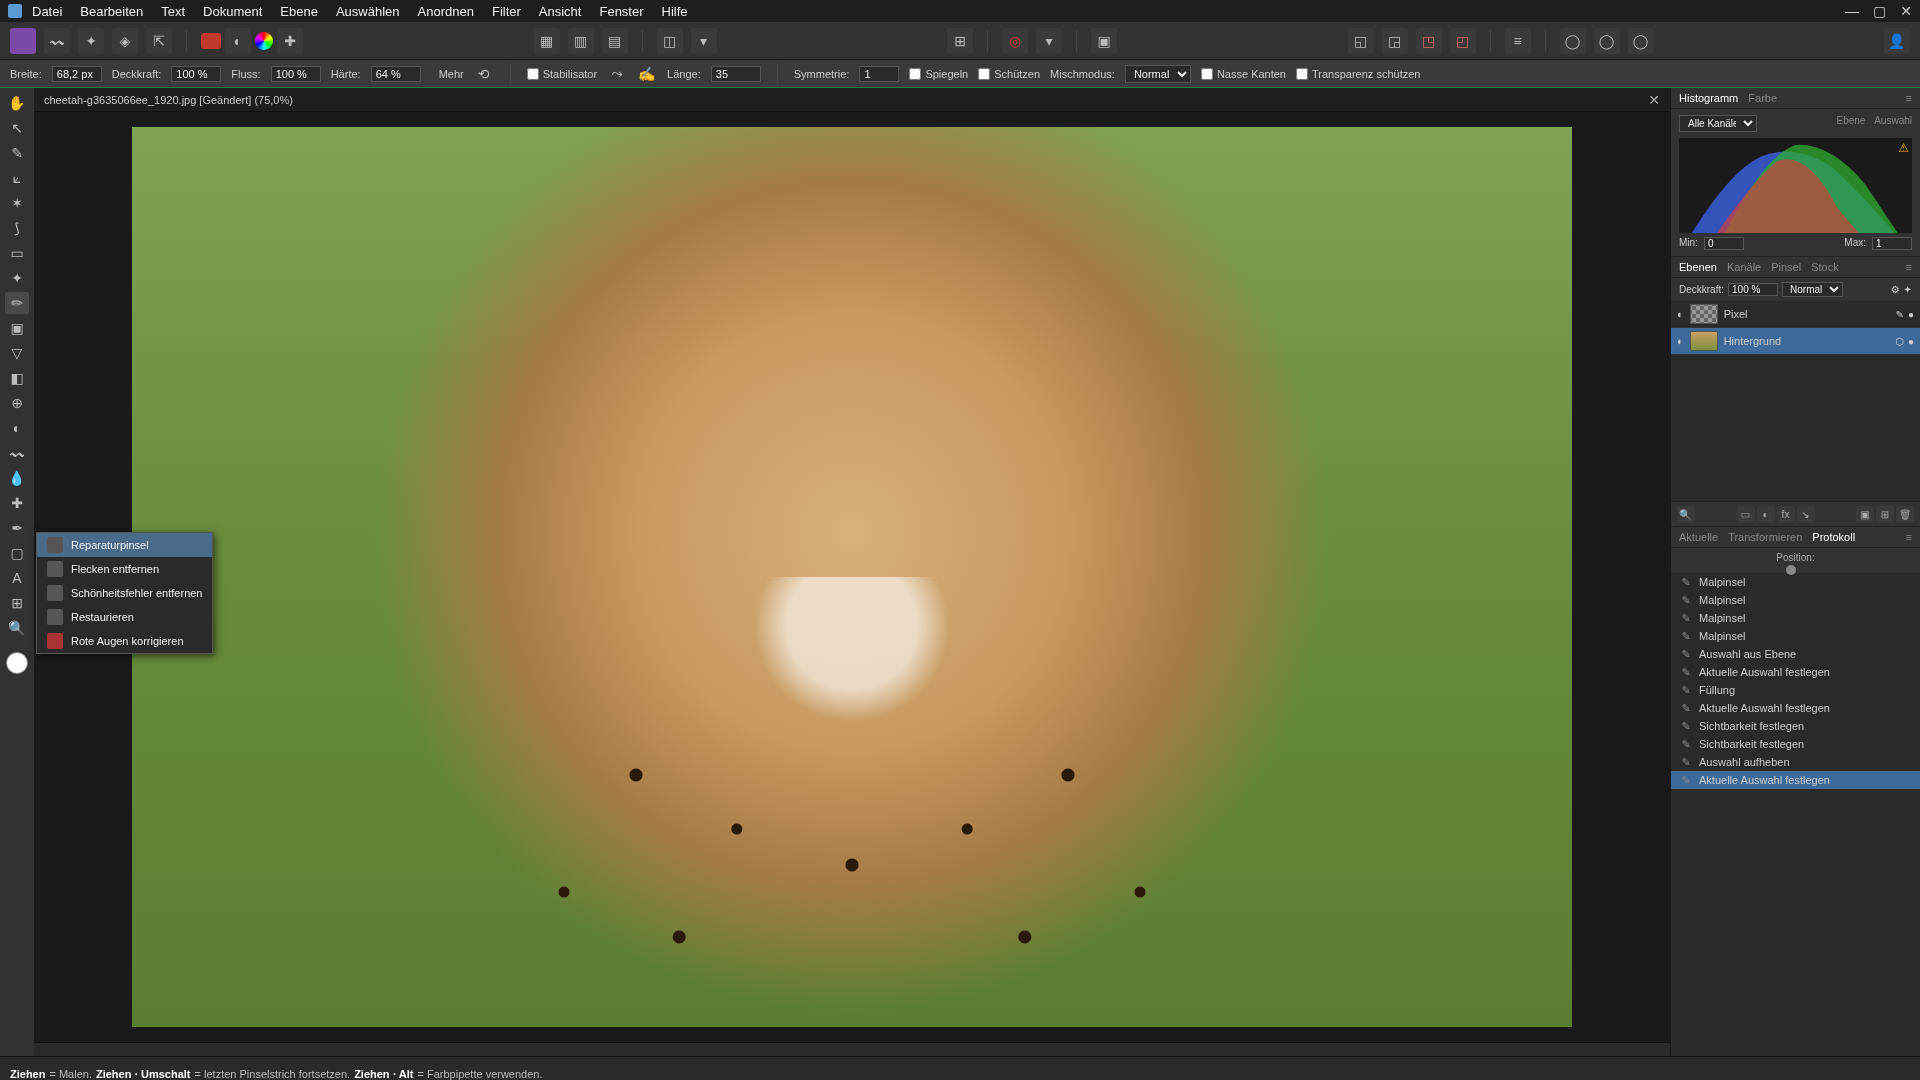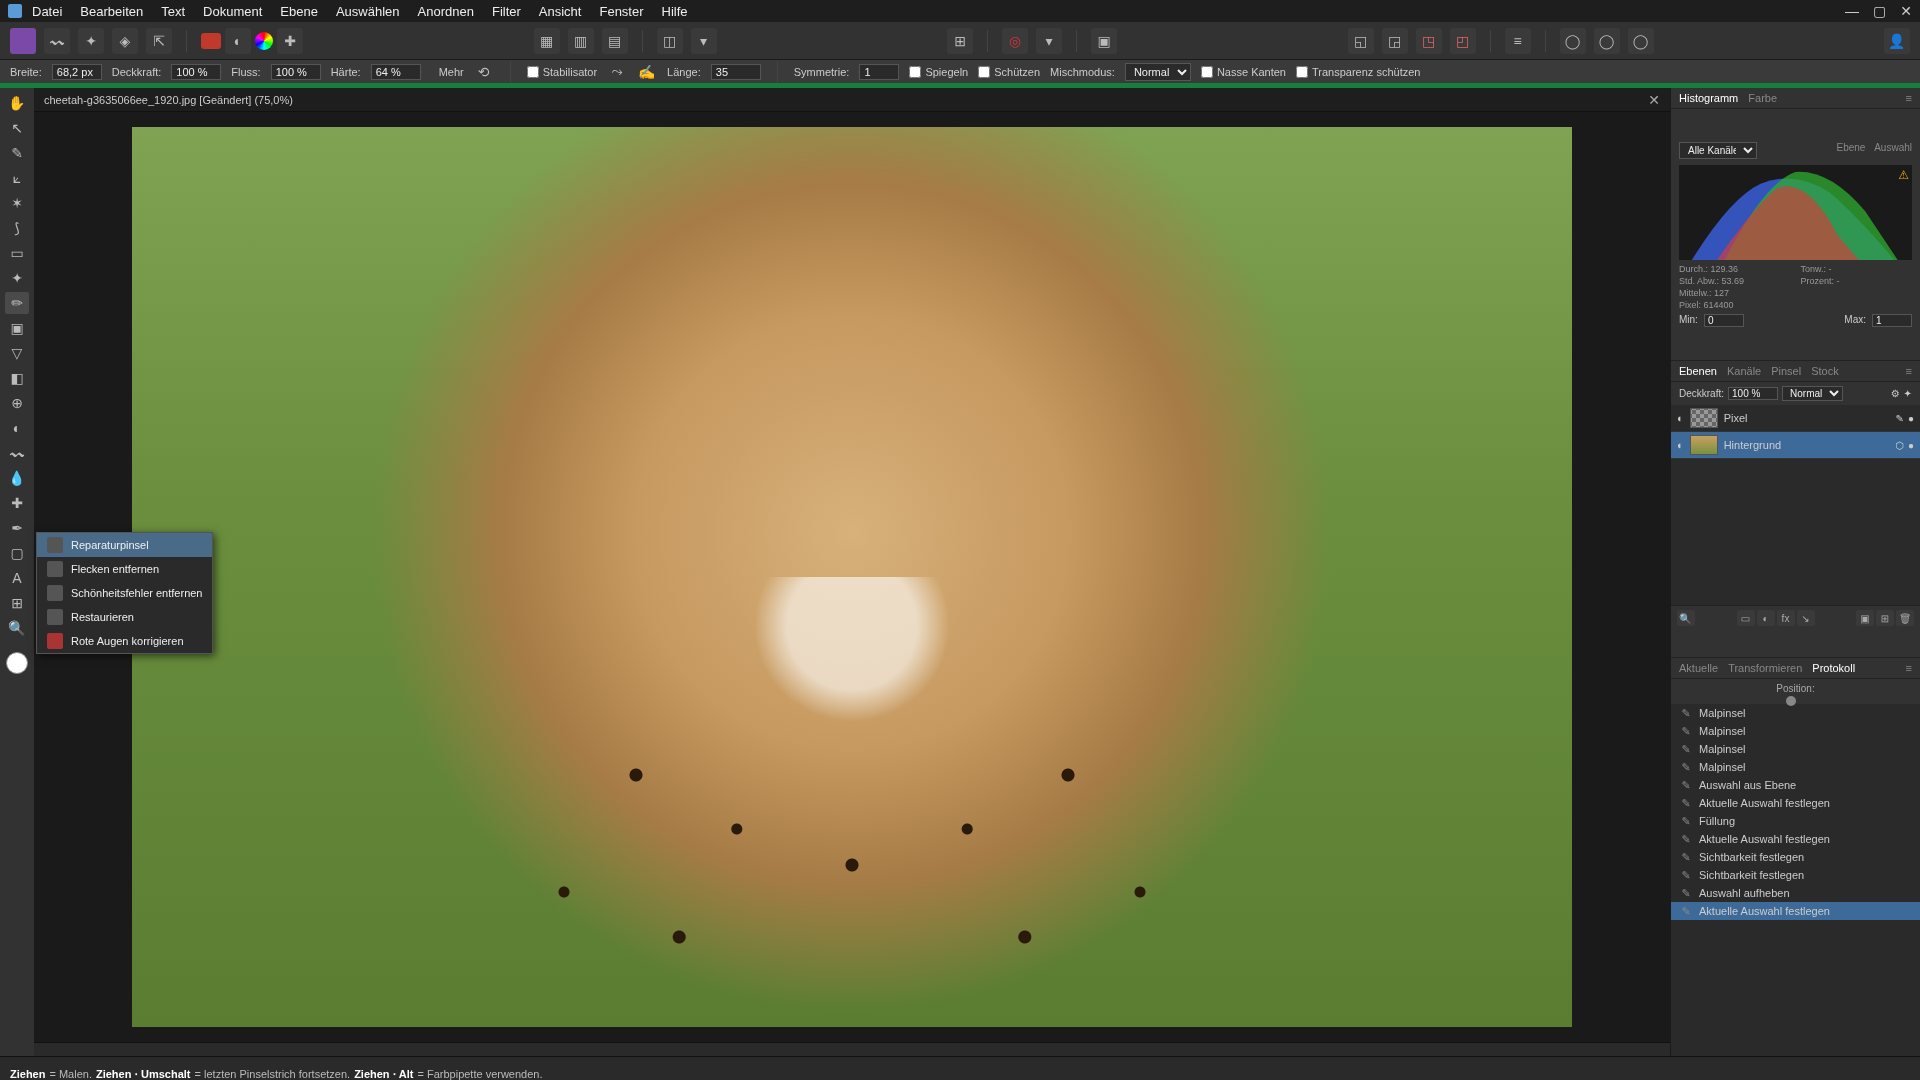--- a/index.html
+++ b/index.html
@@ -15,21 +15,21 @@
 
 .toolbar { height: 38px; background: #323232; display: flex; align-items: center; padding: 0 10px; gap: 8px; border-bottom: 1px solid #1a1a1a; }
 .persona-icon { width: 26px; height: 26px; background: #7b4aa8; border-radius: 3px; }
 .tb-sep { width: 1px; height: 22px; background: #444; margin: 0 6px; }
 .tb-btn { width: 26px; height: 26px; background: #3a3a3a; border-radius: 3px; display: inline-flex; align-items: center; justify-content: center; font-size: 14px; color: #bbb; }
 .tb-btn.color-red { background: #c0392b; width:20px; height:16px; }
 .tb-btn.color-wheel { background: conic-gradient(red,yellow,lime,cyan,blue,magenta,red); border-radius:50%; width:18px; height:18px; }
 .spacer { flex: 1; }
 
 
-.contextbar { height: 28px; background: #3a3a3a; display: flex; align-items: center; padding: 0 10px; gap: 10px; border-bottom: 5px solid #15803d; font-size: 11px; }
+.contextbar { height: 28px; background: #3a3a3a; display: flex; align-items: center; padding: 0 10px; gap: 10px; border-bottom: 1px solid #15803d; font-size: 11px; }
 .ctx-label { color: #ccc; }
 .ctx-input { background: #2a2a2a; border: 1px solid #555; color: #eee; padding: 1px 4px; width: 50px; font-size: 11px; }
 .ctx-select { background: #2a2a2a; border: 1px solid #555; color: #eee; padding: 1px 4px; font-size: 11px; }
 .ctx-check { display: flex; align-items: center; gap: 4px; }
 .ctx-check input { width: 12px; height: 12px; }
 
 
 .main { display: flex; height: calc(1080px - 22px - 38px - 28px - 24px); }
 
 
@@ -77,21 +77,21 @@
 .cheetah::after {
   content: ""; position: absolute; left: 42%; top: 50%; width: 16%; height: 18%;
   background: radial-gradient(ellipse at 50% 30%, #fff 0 40%, transparent 60%);
   opacity: 0.6;
 }
 
 
 .hscroll { height: 14px; background: #2a2a2a; border-top: 1px solid #111; }
 
 
-.panels { width: 250px; background: #323232; display: flex; flex-direction: column; border-left: 1px solid #1a1a1a; gap: 27px; }
+.panels { width: 250px; background: #323232; display: flex; flex-direction: column; border-left: 1px solid #1a1a1a; }
 .panel-tabs { display: flex; gap: 10px; padding: 4px 8px; border-bottom: 1px solid #222; font-size: 11px; }
 .panel-tabs span.active { color: #fff; }
 .panel-tabs span { color: #888; }
 .panel-tabs .menu-dots { margin-left: auto; color: #888; }
 
 .histo { padding: 6px 8px; }
 .histo-select { background: #2a2a2a; border: 1px solid #555; color: #eee; font-size: 10px; padding: 1px 4px; width: 78px; }
 .histo-links { float: right; font-size: 10px; color: #888; }
 .histo-links span { margin-left: 6px; }
 .histo-graph { width: 100%; height: 95px; background: #1a1a1a; margin-top: 6px; position: relative; overflow: hidden; }
@@ -315,29 +315,20 @@
         <span>Auswahl</span>
       </span>
       <div class="histo-graph">
         <span class="warn">⚠</span>
         <svg class="histo-curve" viewBox="0 0 100 50" preserveAspectRatio="none">
           <path d="M0,50 Q20,15 35,8 Q50,2 65,12 Q80,25 100,50 Z" fill="#3a5fd8" opacity="0.85"></path>
           <path d="M15,50 Q35,8 50,3 Q65,2 80,20 L100,50 Z" fill="#2fae2f" opacity="0.75"></path>
           <path d="M10,50 Q30,20 42,10 Q55,5 68,30 L85,50 Z" fill="#d83a3a" opacity="0.65"></path>
         </svg>
       </div>
-      <div class="histo-stats">
-        <span>Durch.: 129.36</span>
-        <span>Tonw.: -</span>
-        <span>Std. Abw.: 53.69</span>
-        <span>Prozent: -</span>
-        <span>Mittelw.: 127</span>
-        <span></span>
-        <span>Pixel: 614400</span>
-      </div>
       <div class="histo-minmax">
         <span>Min:</span>
         <input value="0" style="">
         <span style="flex:1"></span>
         <span>Max:</span>
         <input value="1" style="">
       </div>
     </div>
 
     <div class="layers">

